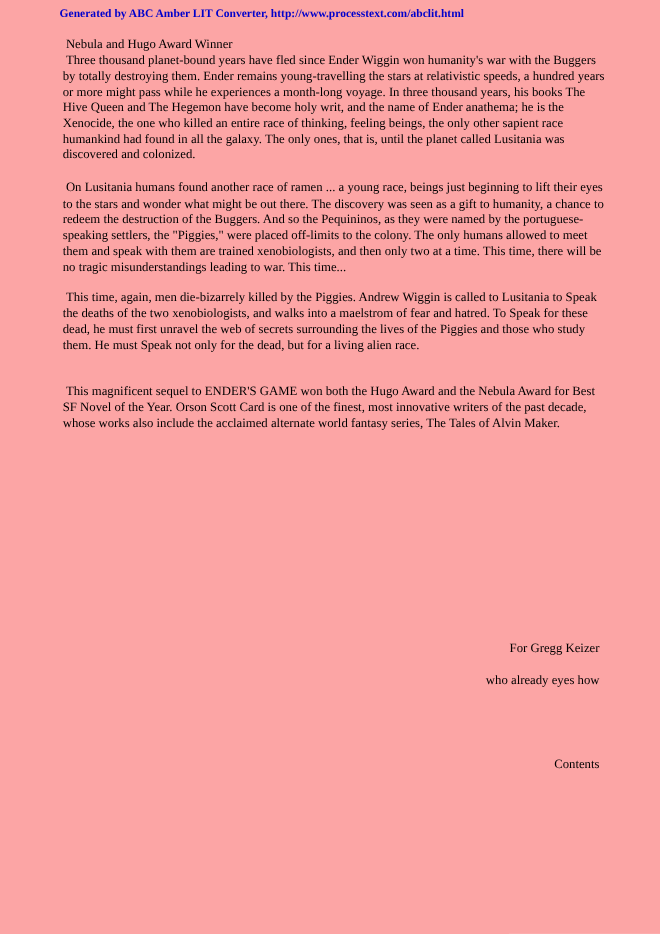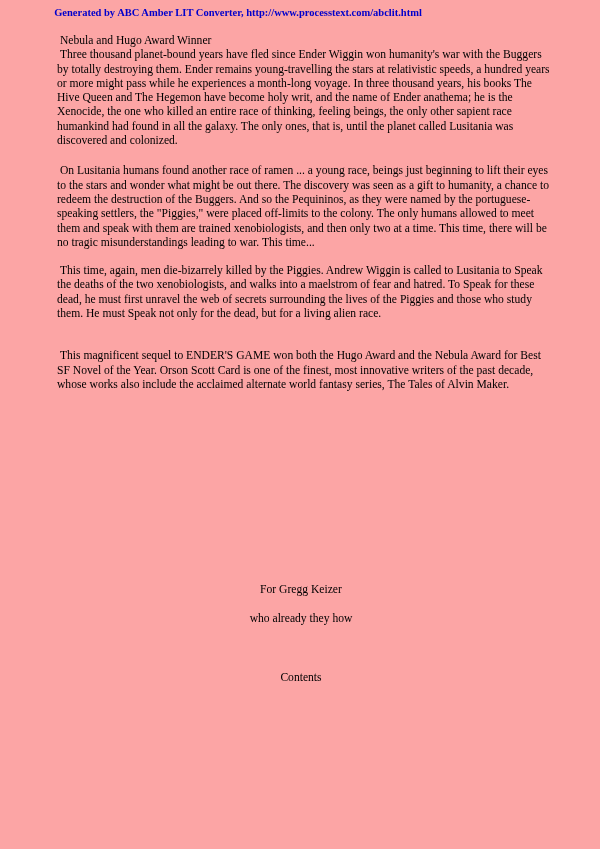--- a/index.html
+++ b/index.html
@@ -39,26 +39,26 @@
   }
   p.book-title {
     margin-top: 53px;
     text-indent: 2px;
   }
   p.para-1 { margin-top: 15px; }
   p.para-2 { margin-top: 16px; }
   p.para-3 { margin-top: 14px; }
   p.para-4 { margin-top: 28px; }
   p.centered {
-    text-align: center;
+    text-align: right;
     width: 488px;
   }
   p.dedication-1 { margin-top: 191px; }
   p.dedication-2 { margin-top: 14px; }
-  p.contents-heading { margin-top: 45px; }
+  p.contents-heading { margin-top: 62px; }
 </style>
 </head>
 <body>
 
 <div class="page">
 
   <div class="converter-header">Generated by ABC Amber LIT Converter, http://www.processtext.com/abclit.html</div>
 
   <div class="content">
 
@@ -67,18 +67,18 @@
  Three thousand planet-bound years have fled since Ender Wiggin won humanity's war with the Buggers by totally destroying them. Ender remains young-travelling the stars at relativistic speeds, a hundred years or more might pass while he experiences a month-long voyage. In three thousand years, his books The Hive Queen and The Hegemon have become holy writ, and the name of Ender anathema; he is the Xenocide, the one who killed an entire race of thinking, feeling beings, the only other sapient race humankind had found in all the galaxy. The only ones, that is, until the planet called Lusitania was discovered and colonized.</p>
 
     <p class="body-para para-2"> On Lusitania humans found another race of ramen ... a young race, beings just beginning to lift their eyes to the stars and wonder what might be out there. The discovery was seen as a gift to humanity, a chance to redeem the destruction of the Buggers. And so the Pequininos, as they were named by the portuguese-speaking settlers, the "Piggies," were placed off-limits to the colony. The only humans allowed to meet them and speak with them are trained xenobiologists, and then only two at a time. This time, there will be no tragic misunderstandings leading to war. This time...</p>
 
     <p class="body-para para-3"> This time, again, men die-bizarrely killed by the Piggies. Andrew Wiggin is called to Lusitania to Speak the deaths of the two xenobiologists, and walks into a maelstrom of fear and hatred. To Speak for these dead, he must first unravel the web of secrets surrounding the lives of the Piggies and those who study them. He must Speak not only for the dead, but for a living alien race.</p>
 
     <p class="body-para para-4"> This magnificent sequel to ENDER'S GAME won both the Hugo Award and the Nebula Award for Best SF Novel of the Year. Orson Scott Card is one of the finest, most innovative writers of the past decade, whose works also include the acclaimed alternate world fantasy series, The Tales of Alvin Maker.</p>
 
     <p class="centered dedication-1">For Gregg Keizer</p>
 
-    <p class="centered dedication-2">who already they how</p>
+    <p class="centered dedication-2">who already eyes how</p>
 
     <p class="centered contents-heading">Contents</p>
 
   </div>
 </div>
 
 </body></html>

